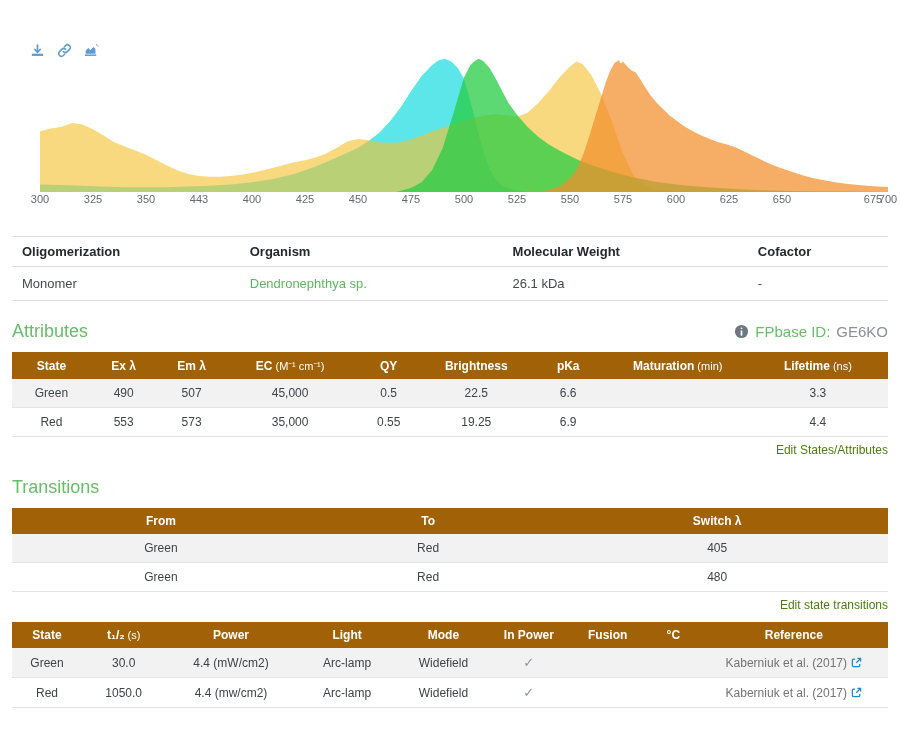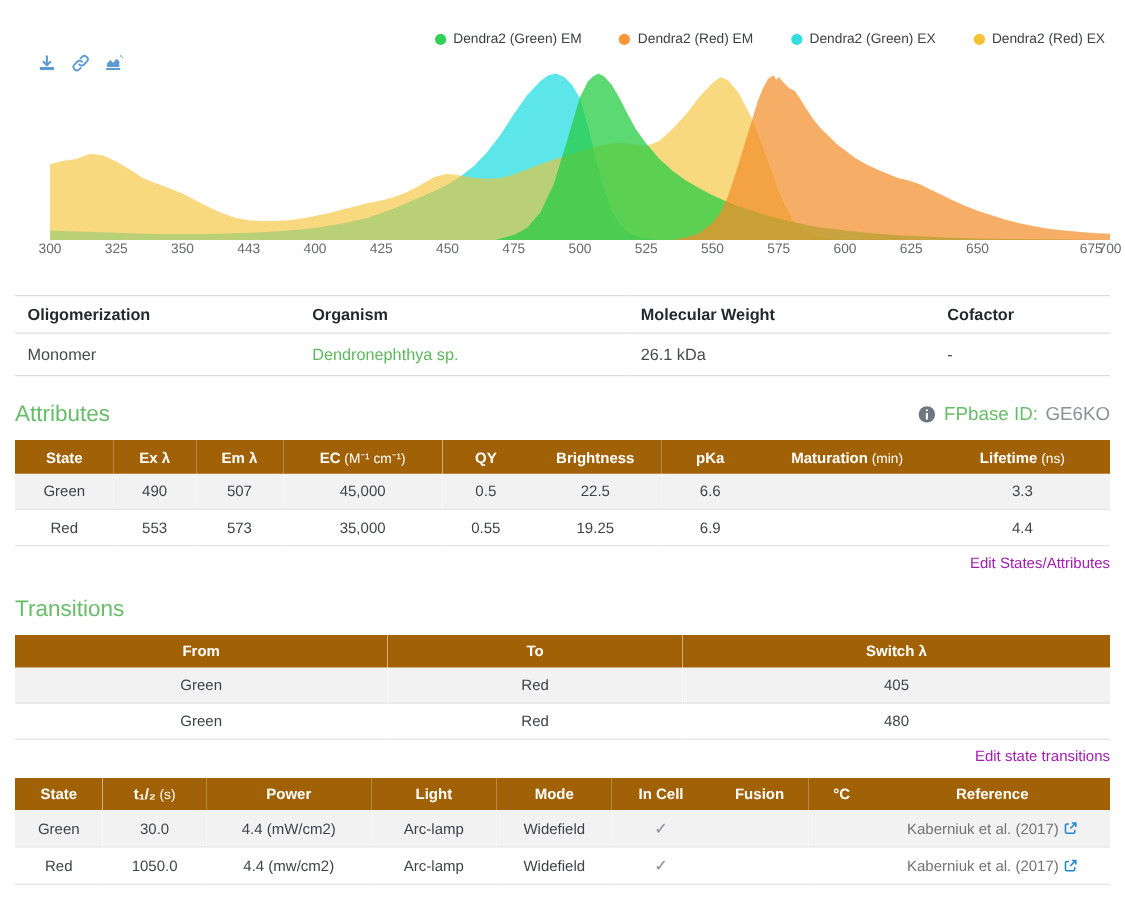--- a/index.html
+++ b/index.html
@@ -39,21 +39,21 @@
 
   
   .data-table { width:100%; border-collapse:collapse; margin-top:10px; font-size:12px; table-layout:fixed; }
   .data-table thead th { background:#a16207; color:#fff; font-weight:700; padding:6px 4px;
                          text-align:center; font-size:12px; white-space:nowrap; overflow:hidden; }
   .data-table thead th .sub { font-weight:400; font-size:11px; }
   .data-table tbody td { padding:7px 4px; text-align:center; border-bottom:1px solid #e4e4e4;
                          color:#3f4347; white-space:nowrap; overflow:hidden; }
   .data-table tbody tr:nth-child(odd) { background:#f2f2f2; }
   .edit-row { text-align:right; margin-top:6px; font-size:12px; }
-  .blue-link { color:#a21caf; text-decoration:none; cursor:pointer; }
+  .blue-link { color:#4d7c0f; text-decoration:none; cursor:pointer; }
   .ref-link { color:#737373; text-decoration:none; cursor:pointer; }
   .ext-ico { width:11px; height:11px; margin-left:4px; color:#1e88d2; vertical-align:-1px; }
   .check { color:#8d9298; font-size:13px; }
 
   
   table.attrs   col:nth-child(1){width:9%}   table.attrs col:nth-child(2){width:7.5%}
   table.attrs   col:nth-child(3){width:8%}   table.attrs col:nth-child(4){width:14.5%}
   table.attrs   col:nth-child(5){width:8%}   table.attrs col:nth-child(6){width:12%}
   table.attrs   col:nth-child(7){width:9%}   table.attrs col:nth-child(8){width:16%}
   table.attrs   col:nth-child(9){width:16%}
@@ -95,38 +95,20 @@
         <span>
           <svg viewBox="0 0 16 16" fill="currentColor">
             <path d="M1 13.8h12v-1.6H1z"></path>
             <path d="M1.8 11.4V8.2l2.8-2.8 2.3 2.3 3.1-3.4 2.2 2.2v4.9z"></path>
             <path d="M12.8 1.2h1.4v1.4h-1.4z M14.4 2.8h1.2v1h-1.2z" opacity="0.9"></path>
           </svg>
         </span>
       </button>
     </div>
 
-    <div class="legend">
-        <span class="legend-item">
-          <span class="legend-dot" style="background: rgb(49, 209, 88);"></span>
-          <span>Dendra2 (Green) EM</span>
-        </span>
-        <span class="legend-item">
-          <span class="legend-dot" style="background: rgb(248, 151, 57);"></span>
-          <span>Dendra2 (Red) EM</span>
-        </span>
-        <span class="legend-item">
-          <span class="legend-dot" style="background: rgb(53, 221, 224);"></span>
-          <span>Dendra2 (Green) EX</span>
-        </span>
-        <span class="legend-item">
-          <span class="legend-dot" style="background: rgb(244, 194, 51);"></span>
-          <span>Dendra2 (Red) EX</span>
-        </span>
-      </div>
 
     <svg class="plot" id="spectra-svg" width="848" height="140" viewBox="0 0 848 140">
         <path d="M0.0,139L0.0,131.4L21.2,132.1L42.4,132.8L63.6,133.5L84.8,134.2L106.0,134.2L127.2,134.2L148.4,133.5L169.6,132.8L190.8,131.4L212.0,129.3L233.2,125.9L254.4,121.1L275.6,113.5L296.8,104.5L307.4,99.7L318.0,94.8L328.6,87.9L339.2,79.7L349.8,68.6L360.4,54.8L371.0,38.3L381.6,23.1L392.2,12.0L398.6,7.2L404.9,5.8L411.3,8.6L417.6,14.8L424.0,25.8L430.4,47.9L436.7,74.1L443.1,97.6L449.4,115.5L455.8,126.6L462.2,132.8L470.6,136.2L479.1,137.9L487.6,139.0L487.6,139Z" fill="#18dbe0" fill-opacity="0.7"></path>
         <path d="M0.0,139L0.0,78.3L10.6,75.5L21.2,74.1L31.8,70.0L42.4,71.4L53.0,76.2L63.6,82.4L74.2,89.3L84.8,93.5L95.4,97.6L106.0,101.7L116.6,107.3L127.2,112.8L137.8,117.6L148.4,121.1L159.0,123.1L169.6,123.8L180.2,123.8L190.8,123.1L201.4,121.8L212.0,119.7L222.6,117.6L233.2,114.8L243.8,112.1L254.4,109.3L265.0,107.3L275.6,104.5L286.2,100.4L296.8,94.8L307.4,88.6L318.0,85.9L328.6,87.3L339.2,89.3L349.8,90.0L360.4,89.3L371.0,86.6L381.6,82.4L392.2,78.3L402.8,74.8L413.4,71.4L424.0,67.9L434.6,64.5L445.2,62.4L455.8,61.0L466.4,62.4L477.0,63.8L487.6,59.7L498.2,50.0L508.8,38.3L519.4,24.5L530.0,13.4L536.4,8.6L542.7,11.3L551.2,21.7L561.8,42.4L572.4,70.0L583.0,100.4L593.6,122.4L604.2,132.1L614.8,136.2L625.4,137.9L636.0,138.4L678.4,138.7L848.0,138.9L848.0,139Z" fill="#f3c231" fill-opacity="0.62"></path>
         <path d="M356.2,139L356.2,139.0L371.0,134.9L381.6,129.3L392.2,116.9L402.8,94.8L413.4,60.3L424.0,24.5L430.4,12.0L434.6,7.9L438.8,5.8L443.1,7.9L449.4,14.8L455.8,25.8L462.2,38.3L468.5,50.0L477.0,61.7L487.6,74.1L498.2,83.8L508.8,91.4L519.4,97.6L530.0,103.1L540.6,108.0L551.2,112.1L561.8,115.5L572.4,119.0L583.0,121.8L593.6,124.5L604.2,126.6L614.8,128.7L625.4,130.0L636.0,131.4L657.2,133.5L678.4,135.1L699.6,136.2L720.8,137.2L742.0,137.8L763.2,138.2L784.4,138.4L805.6,138.6L826.8,138.7L848.0,138.9L848.0,139Z" fill="#27cc44" fill-opacity="0.75"></path>
         <path d="M498.2,139L498.2,139.0L508.8,136.9L519.4,133.5L530.0,125.2L536.4,116.9L542.7,103.1L549.1,83.8L555.4,63.1L561.8,42.4L566.0,28.6L570.3,17.6L574.5,10.0L578.8,7.2L580.9,10.7L583.0,8.6L587.2,13.4L591.5,17.6L595.7,19.6L600.0,25.8L604.2,32.7L610.6,42.4L616.9,50.0L623.3,56.2L629.6,62.4L636.0,67.2L644.5,73.5L653.0,78.3L661.4,82.4L669.9,85.9L678.4,89.3L686.9,91.4L695.4,94.2L703.8,98.3L712.3,102.4L720.8,106.6L731.4,111.4L742.0,115.5L752.6,119.0L763.2,122.4L773.8,125.2L784.4,127.3L795.0,129.3L805.6,130.7L816.2,131.8L826.8,132.8L837.4,133.5L848.0,134.0L848.0,139Z" fill="#f28e2b" fill-opacity="0.72"></path>
       </svg>
 
     <div class="xlabels">
         <span style="left: 0px;">300</span>
@@ -287,21 +269,21 @@
         <col>
         <col>
       </colgroup>
     <thead>
         <tr>
           <th><span>State</span></th>
           <th><span>t₁/₂</span><span class="sub"> (s)</span></th>
           <th><span>Power</span></th>
           <th><span>Light</span></th>
           <th><span>Mode</span></th>
-          <th><span>In Cell</span></th>
+          <th><span>In Power</span></th>
           <th><span>Fusion</span></th>
           <th><span>°C</span></th>
           <th><span>Reference</span></th>
         </tr>
       </thead>
     <tbody>
         <tr>
           <td>Green</td>
           <td>30.0</td>
           <td>4.4 (mW/cm2)</td>

